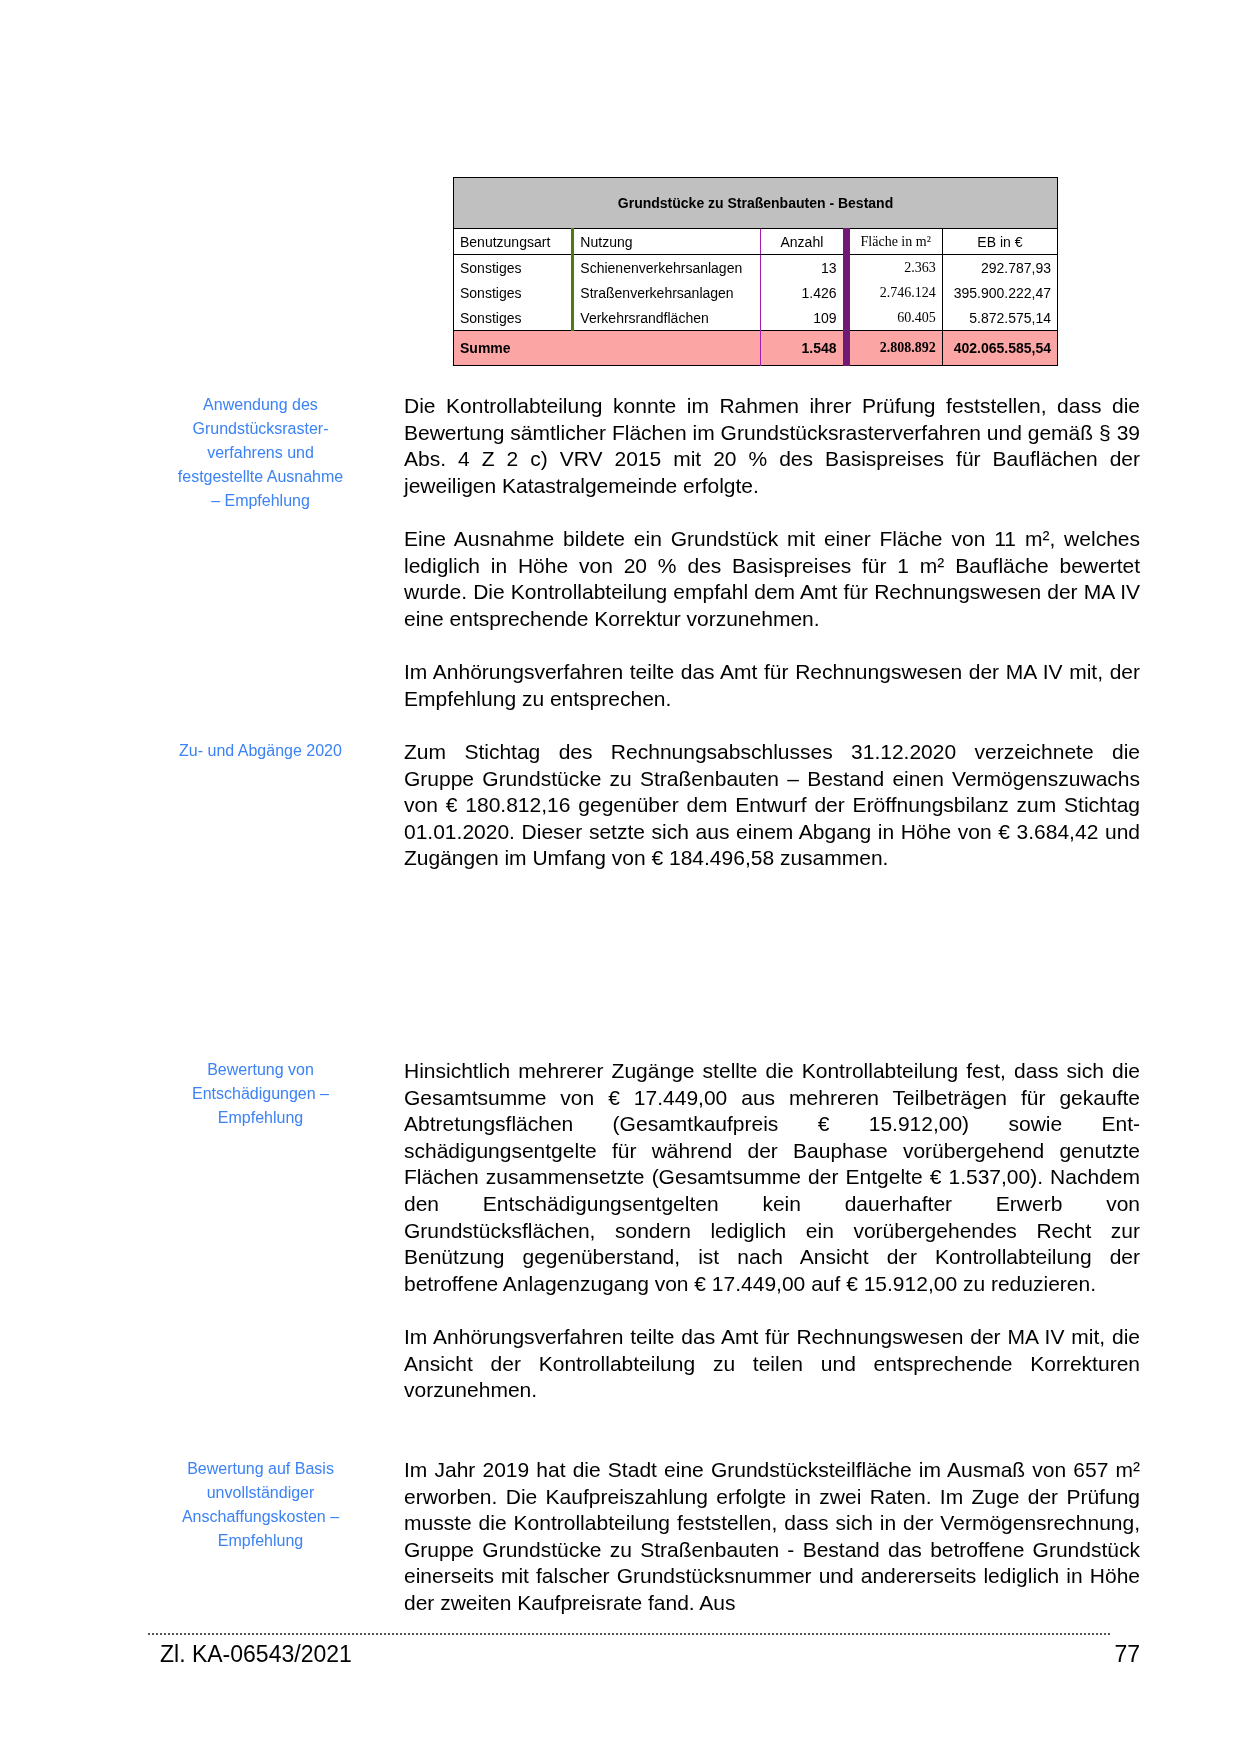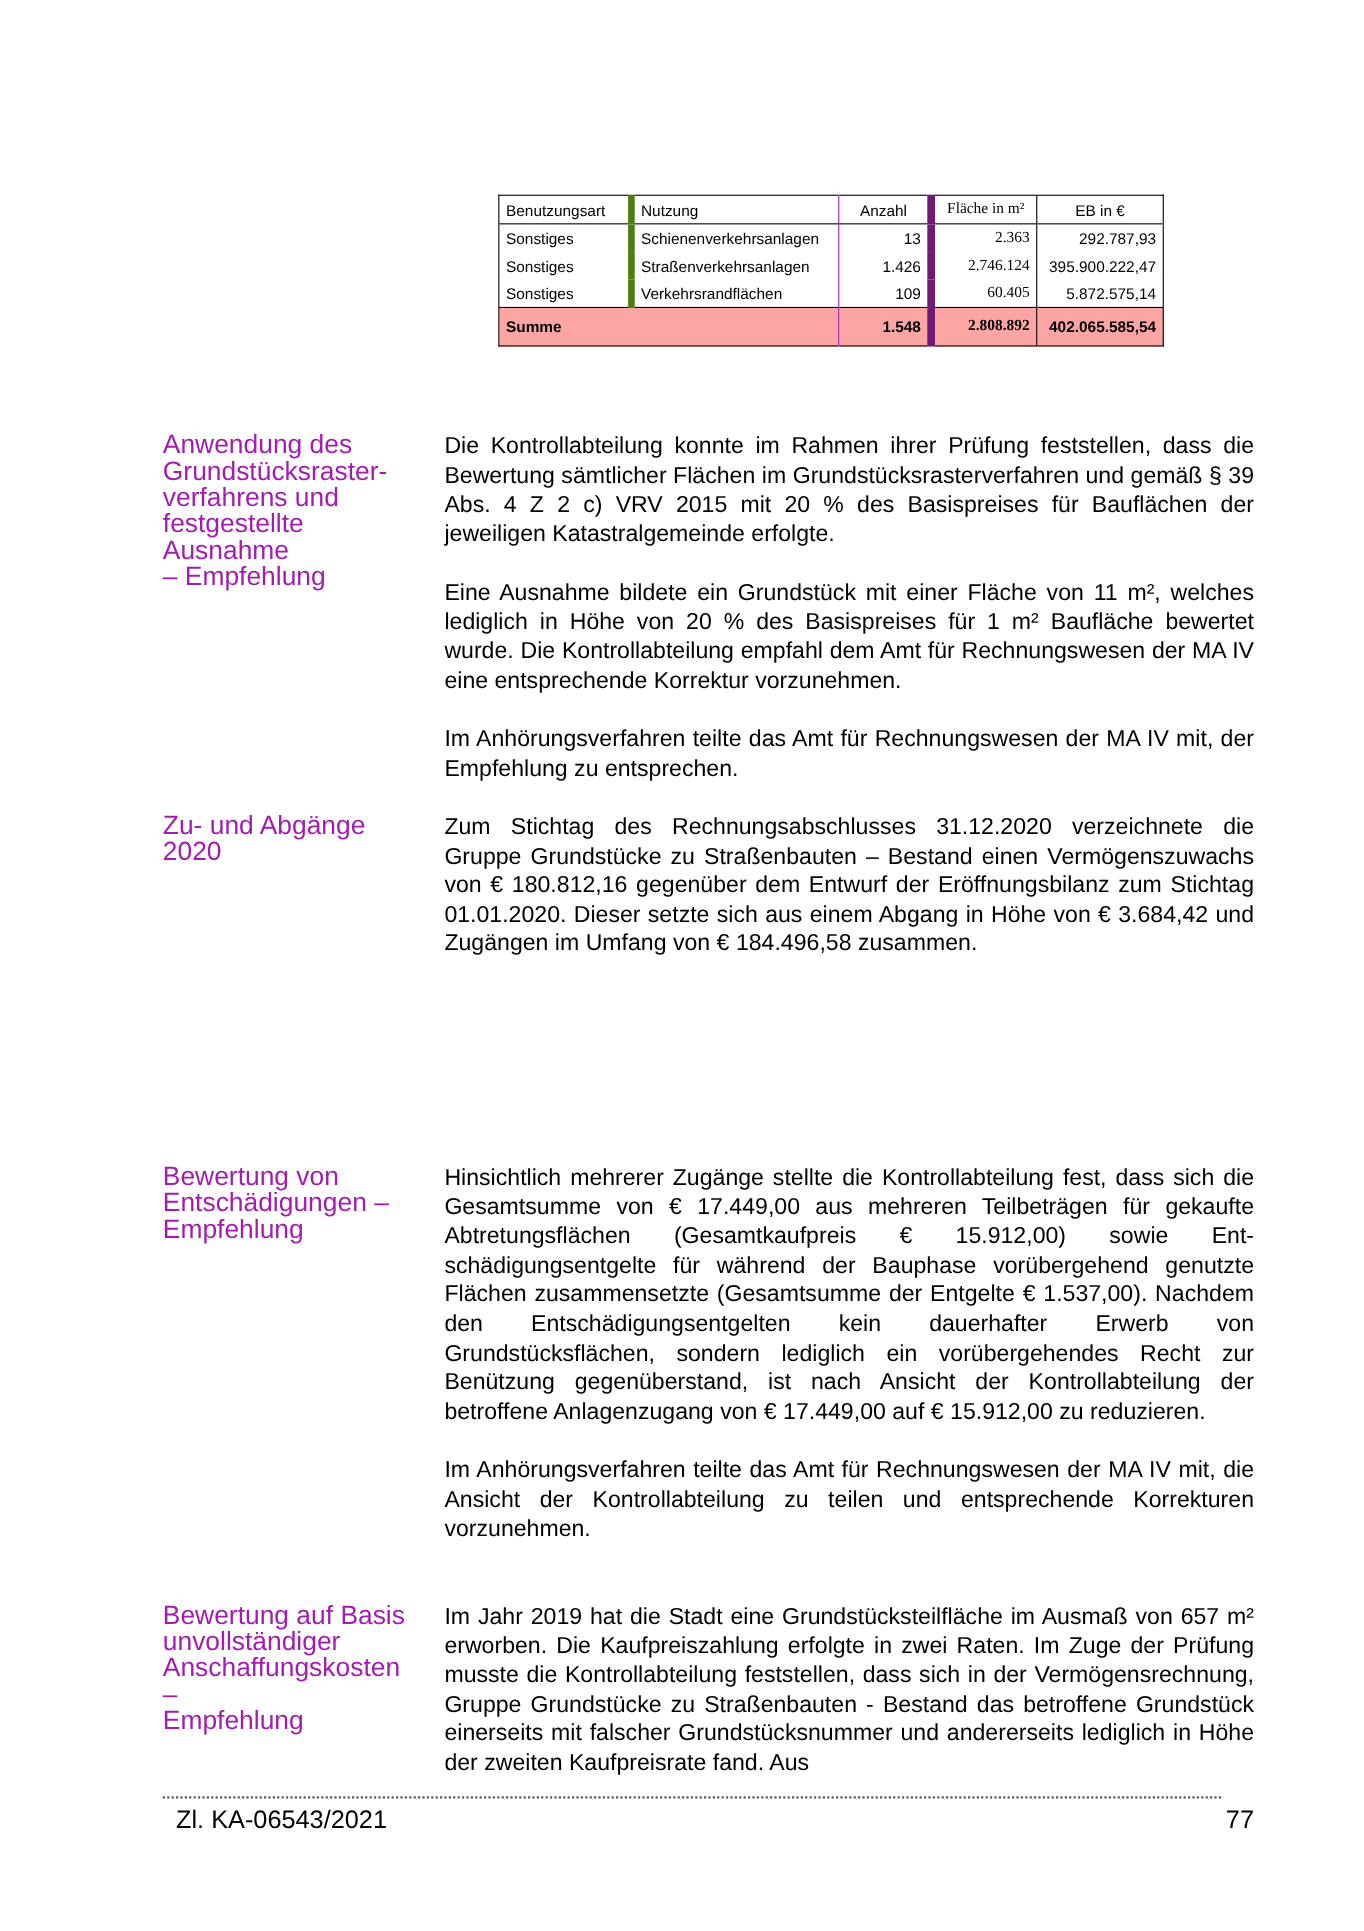--- a/index.html
+++ b/index.html
@@ -9,49 +9,52 @@
     
     .tbl { position: absolute; left: 453px; top: 177px; width: 605px;
            border-collapse: collapse; font-size: 14px; border: 1.5px solid #000; }
     .tbl td, .tbl th { padding: 0 6px; white-space: nowrap; }
     .tbl .title-row th { background: #c0c0c0; height: 50px; font-weight: bold; font-size: 14px;
                          text-align: center; border-bottom: 1px solid #000; }
     .tbl .head-row td { height: 25px; border-bottom: 1px solid #000; font-weight: normal; }
     .tbl .data-row td { height: 25px; }
     .tbl .sum-row td { background: #fca5a5; font-weight: bold; height: 34px; border-top: 1px solid #000; }
     .tbl .c1 { width: 108px; }
-    .tbl .c2 { width: 176px; border-left: 6px solid #4d7c0f; }
+    .tbl .c2 { width: 176px; border-left: 3px solid #4d7c0f; }
     .tbl .c3 { width: 74px; border-left: 1px solid #a21caf; text-align: right; }
     .tbl .c4 { width: 82px; border-left: 7px solid #701a75; text-align: right; font-family: Liberation Serif, serif; }
     .tbl .c5 { width: 103px; border-left: 1px solid #000; text-align: right; }
     .tbl .center { text-align: center; }
 
     
     .section { position: absolute; left: 148px; width: 980px; }
-    .side { position: absolute; left: 0; top: 0; width: 225px; color: #a21caf;
-            font-size: 24px; line-height: 24px; }
+    .side { position: absolute; left: 0; top: 0; width: 225px; color: #3b82f6;
+            font-size: 16px; line-height: 24px; text-align: center; }
     .body { position: absolute; left: 256px; top: 0; width: 736px;
             font-size: 21px; line-height: 26.6px; text-align: justify; }
     .body p { margin: 0 0 26.6px 0; }
     .body p:last-child { margin-bottom: 0; }
 
     
     .footer-rule { position: absolute; left: 148px; top: 1633px; width: 962px; height: 0;
                    border-top: 2px dotted #555; }
     .footer { position: absolute; left: 160px; top: 1641px; width: 980px; height: 26px;
               font-size: 23px; line-height: 26px; }
     .footer .left { position: absolute; left: 0; }
     .footer .center { position: absolute; left: 296px; }
     .footer .right { position: absolute; right: 0; }
   </style>
 </head>
 <body>
 
 <table class="tbl">
   <tbody>
+      <tr class="title-row">
+    <th colspan="5">Grundstücke zu Straßenbauten - Bestand</th>
+  </tr>
   <tr class="head-row">
     <td class="c1">Benutzungsart</td>
     <td class="c2">Nutzung</td>
     <td class="c3 center">Anzahl</td>
     <td class="c4 center">Fläche in m²</td>
     <td class="c5 center">EB in €</td>
   </tr>
   <tr class="data-row">
     <td class="c1">Sonstiges</td>
     <td class="c2">Schienenverkehrsanlagen</td>

